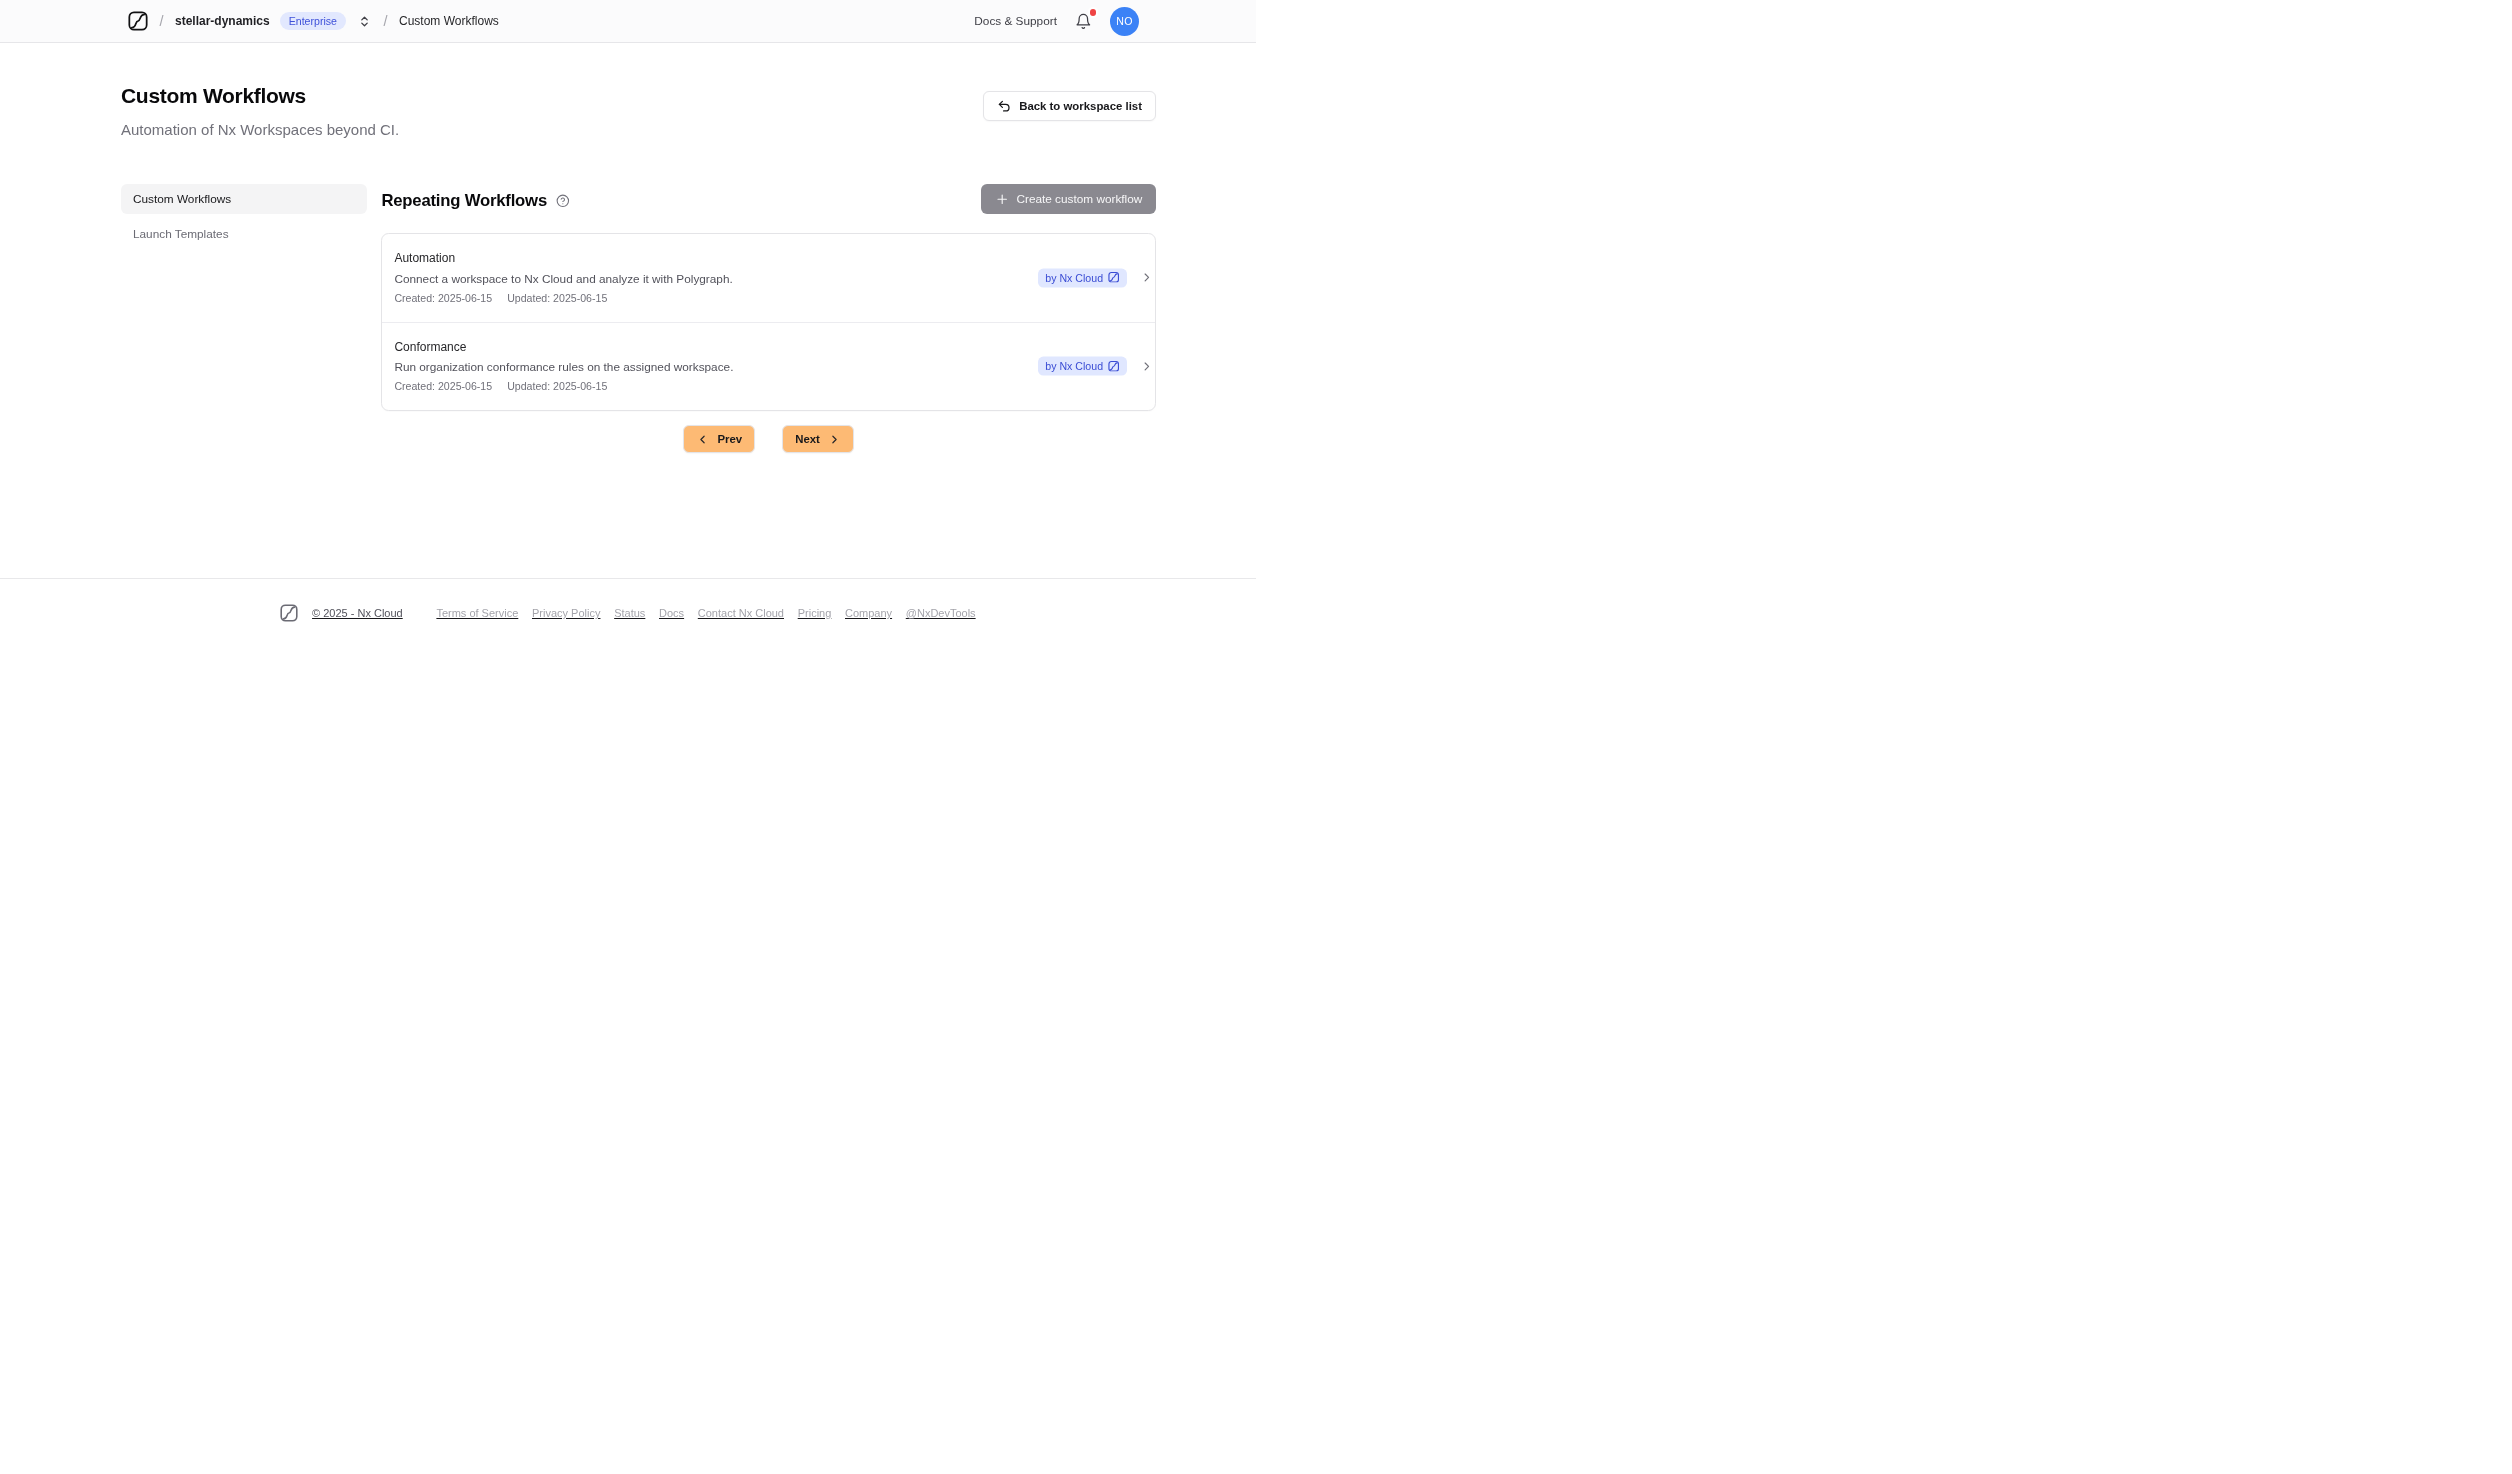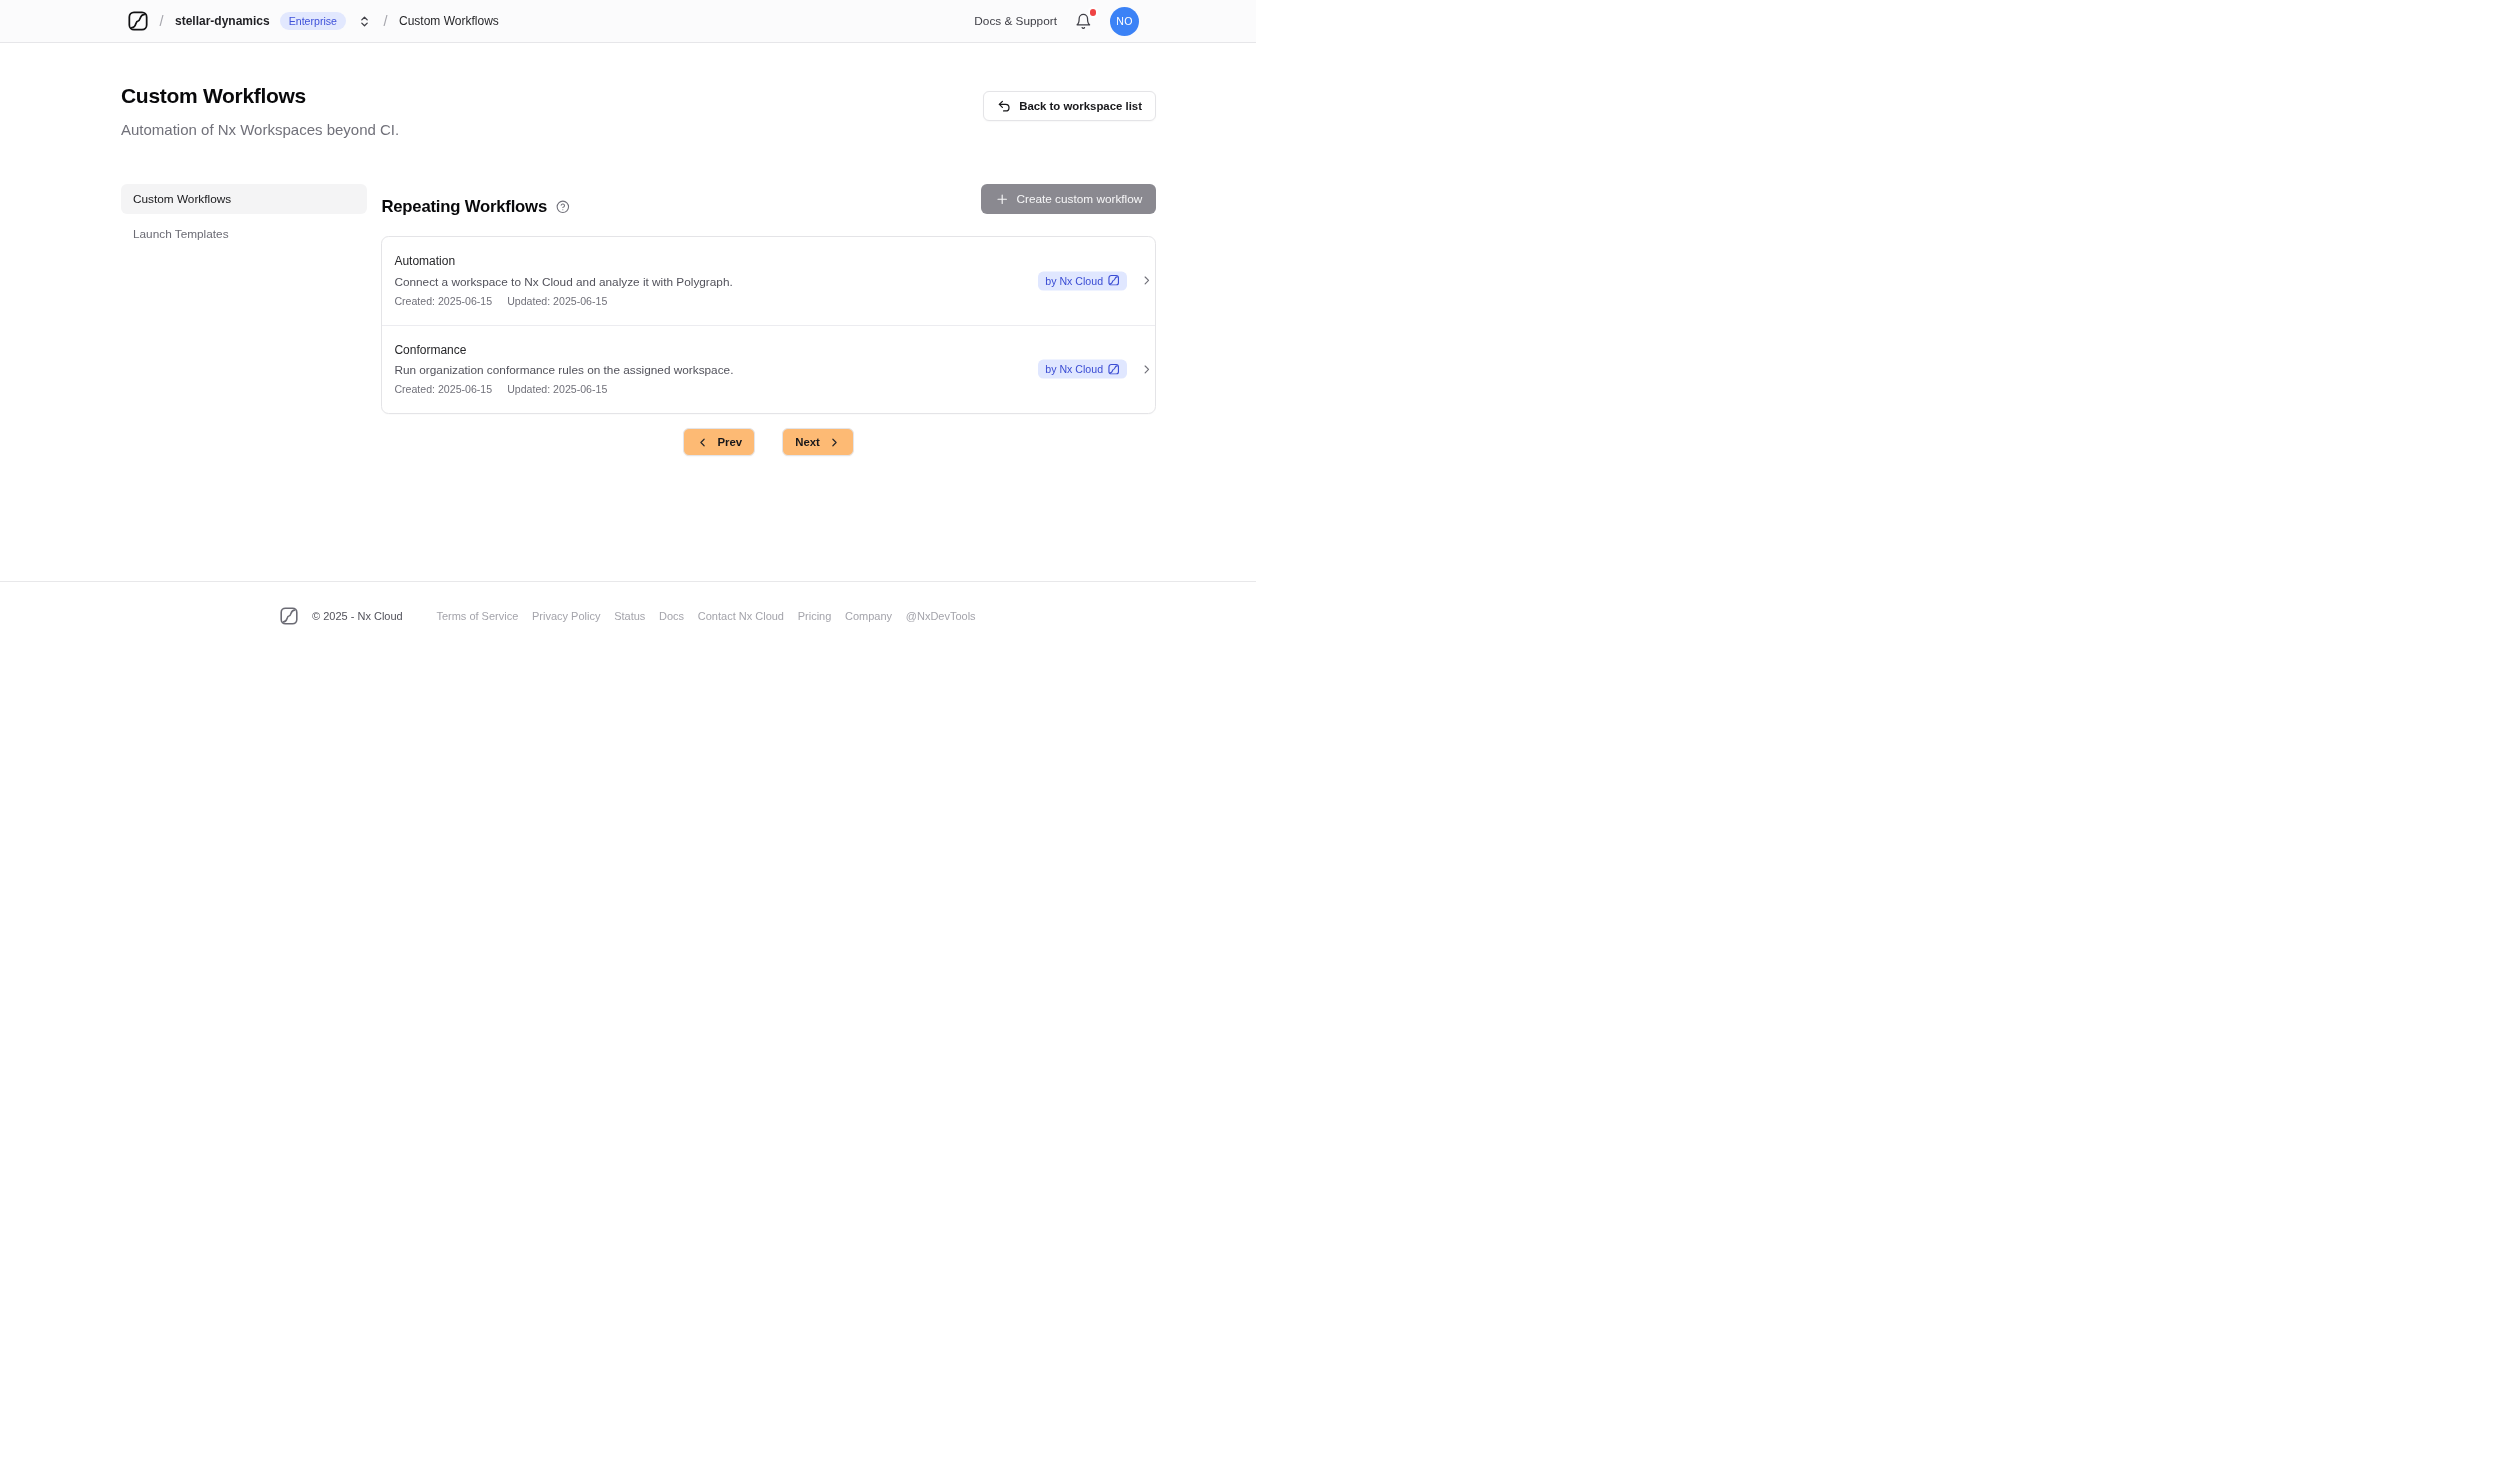--- a/index.html
+++ b/index.html
@@ -59,21 +59,21 @@
   .cols { display: flex; margin-top: 46px; align-items: flex-start; }
   .side-nav { width: 246px; flex: none; }
   .side-item {
     height: 30px; display: flex; align-items: center; padding: 0 12px;
     border-radius: 6px; font-size: 11.8px; color: #6b6b74; margin-bottom: 4.6px;
   }
   .side-item.active { background: #f4f4f5; color: #18181b; }
 
   .main-col { flex: 1; margin-left: 14.4px; }
   .sec-head { display: flex; align-items: flex-start; justify-content: space-between; }
-  .sec-title-wrap { display: flex; align-items: center; gap: 9px; margin-top: 13px; text-align: right; }
+  .sec-title-wrap { display: flex; align-items: center; gap: 9px; margin-top: 7px; text-align: right; }
   h2 { font-size: 16.7px; font-weight: 700; letter-spacing: -0.2px; color: #09090b; }
   .create-btn {
     height: 30px; padding: 0 13.7px; display: flex; align-items: center; gap: 7px;
     background: #8a8990; color: #f7f7f8; border: none; border-radius: 6px;
     font-family: inherit; font-size: 11.8px;
   }
 
   
   .card {
     margin-top: 19px; background: #fff; border: 0.8px solid #e4e4e7;
@@ -99,21 +99,21 @@
   .page-btn {
     height: 28px; padding: 0 12px; display: flex; align-items: center; gap: 8.4px;
     background: #fdba74; border: 0.8px solid #e4e4e7; border-radius: 6px;
     font-family: inherit; font-size: 11.4px; font-weight: 600; color: #18181b;
     box-shadow: 0 0.8px 1.5px rgba(0,0,0,.03);
   }
 
   
   footer { margin-top: 125px; border-top: 0.8px solid #e8e8ea; height: 175px; }
   .foot-row {
-    padding-top: 25px; display: flex; justify-content: center; align-items: center; gap: 13.7px;
+    padding-top: 25px; display: flex; justify-content: center; align-items: center; gap: 13.7px; text-decoration: underline;
   }
   .copyright { font-size: 11px; color: #52525b; margin-right: 20px; }
   .foot-link { font-size: 11px; color: #a4a4ab; text-decoration: none; }
 </style>
 </head>
 <body>
 
 <header>
   <div class="h-left">
     <span class="clickable">

